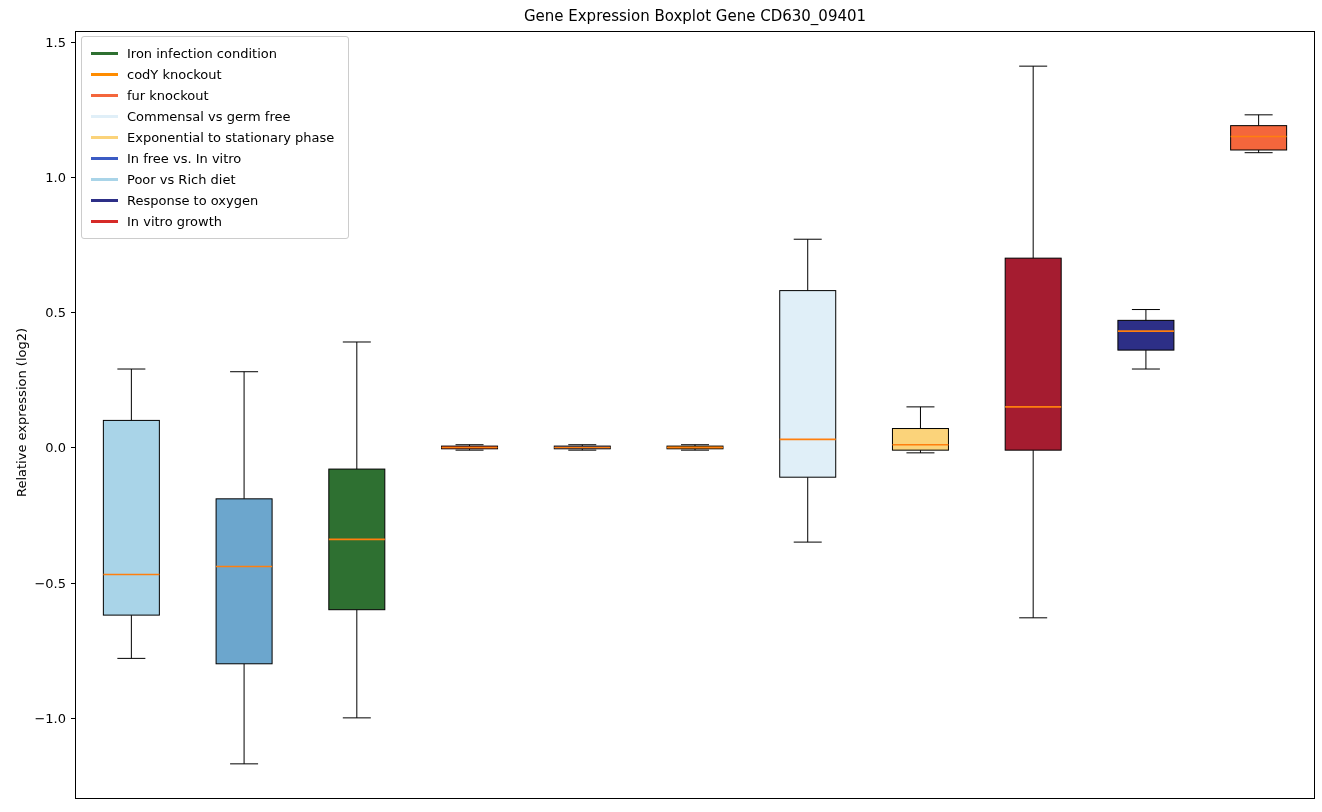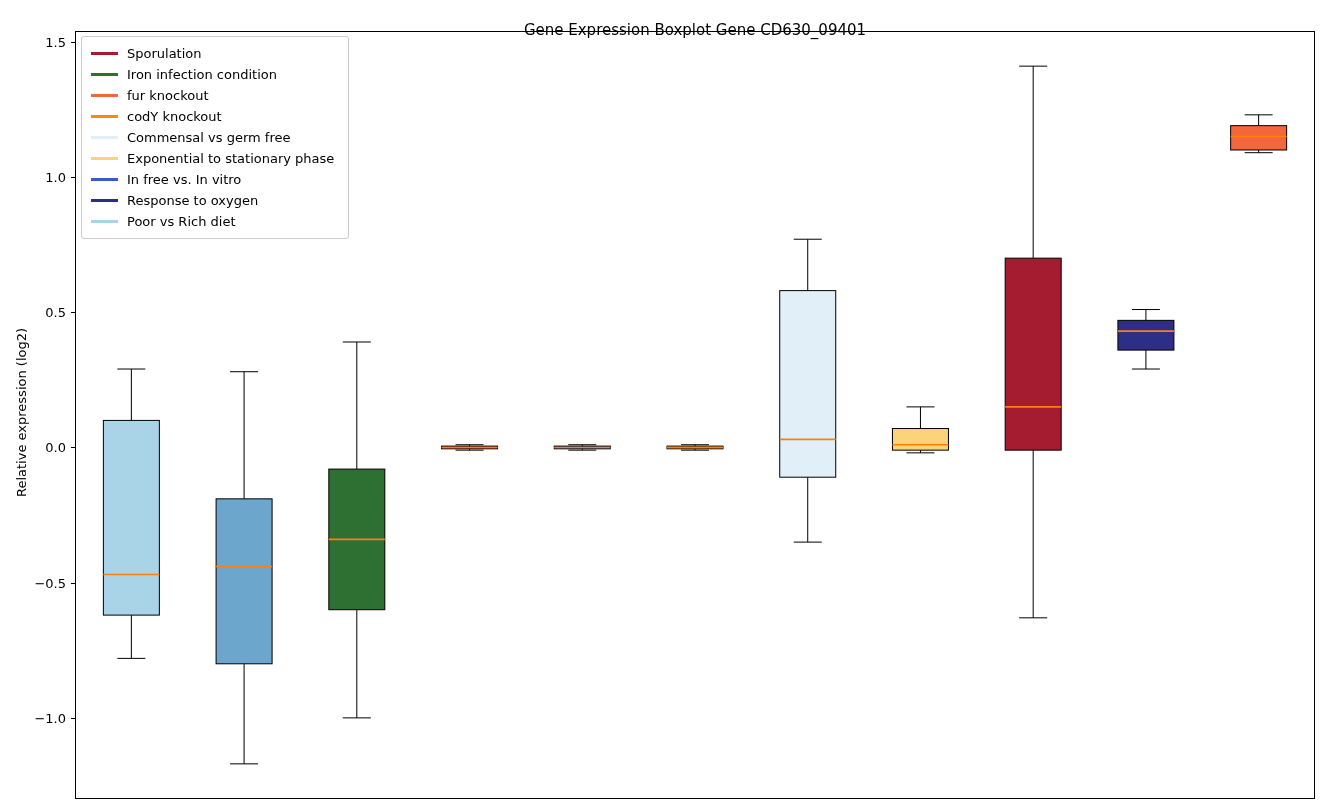--- a/index.html
+++ b/index.html
@@ -1,20 +1,20 @@
 <!DOCTYPE html>
 <html><head>
 <meta charset="utf-8">
 <style>
   html,body{margin:0;padding:0;background:#ffffff;}
   #figure{
     position:relative;width:1322px;height:812px;background:#ffffff;
     font-family:"DejaVu Sans","Liberation Sans",sans-serif;color:#000;overflow:hidden;
   }
-  .title{position:absolute;left:75px;top:21px;width:1240px;text-align:center;font-size:15px;}
+  .title{position:absolute;left:75px;top:7px;width:1240px;text-align:center;font-size:15px;}
   .ylabel{position:absolute;left:14px;top:497px;transform:rotate(-90deg);transform-origin:0 0;font-size:13px;white-space:nowrap;}
   svg{position:absolute;left:0;top:0;}
   .legend{
     position:absolute;left:81px;top:36px;background:rgba(255,255,255,0.85);
     border:1px solid #cccccc;border-radius:3px;padding:6px 14px 6px 9px;
   }
   .legend-item{display:flex;align-items:center;height:21px;}
   .legend-swatch{display:inline-block;width:27px;height:3px;margin-right:9px;flex:0 0 auto;}
   .legend-label{font-size:13px;line-height:21px;white-space:nowrap;}
 </style>
@@ -100,49 +100,49 @@
       <line x1="1117.909090909091" y1="331.169014084507" x2="1173.909090909091" y2="331.169014084507" stroke="#ff7f0e" stroke-width="1.6"></line>
       <line x1="1258.6363636363637" y1="125.64788732394356" x2="1258.6363636363637" y2="114.83098591549287" stroke="#000000" stroke-width="1"></line>
       <line x1="1258.6363636363637" y1="149.9859154929576" x2="1258.6363636363637" y2="152.69014084507035" stroke="#000000" stroke-width="1"></line>
       <line x1="1244.6363636363637" y1="114.83098591549287" x2="1272.6363636363637" y2="114.83098591549287" stroke="#000000" stroke-width="1"></line>
       <line x1="1244.6363636363637" y1="152.69014084507035" x2="1272.6363636363637" y2="152.69014084507035" stroke="#000000" stroke-width="1"></line>
       <rect x="1230.6363636363637" y="125.64788732394356" width="56" height="24.338028169014024" fill="#f4663c" stroke="#000000" stroke-width="1"></rect>
       <line x1="1230.6363636363637" y1="136.46478873239425" x2="1286.6363636363637" y2="136.46478873239425" stroke="#ff7f0e" stroke-width="1.6"></line>
     </svg>
   <div class="legend" id="legend">
       <div class="legend-item">
-        <span class="legend-swatch" style="background: rgb(165, 28, 48);"></span>
-        <span class="legend-label">Sporulation</span>
-      </div>
-      <div class="legend-item">
         <span class="legend-swatch" style="background: rgb(46, 112, 49);"></span>
         <span class="legend-label">Iron infection condition</span>
       </div>
       <div class="legend-item">
+        <span class="legend-swatch" style="background: rgb(255, 140, 0);"></span>
+        <span class="legend-label">codY knockout</span>
+      </div>
+      <div class="legend-item">
         <span class="legend-swatch" style="background: rgb(244, 102, 60);"></span>
         <span class="legend-label">fur knockout</span>
-      </div>
-      <div class="legend-item">
-        <span class="legend-swatch" style="background: rgb(255, 140, 0);"></span>
-        <span class="legend-label">codY knockout</span>
       </div>
       <div class="legend-item">
         <span class="legend-swatch" style="background: rgb(224, 239, 248);"></span>
         <span class="legend-label">Commensal vs germ free</span>
       </div>
       <div class="legend-item">
         <span class="legend-swatch" style="background: rgb(251, 211, 122);"></span>
         <span class="legend-label">Exponential to stationary phase</span>
       </div>
       <div class="legend-item">
         <span class="legend-swatch" style="background: rgb(59, 91, 196);"></span>
         <span class="legend-label">In free vs. In vitro</span>
       </div>
       <div class="legend-item">
+        <span class="legend-swatch" style="background: rgb(169, 212, 232);"></span>
+        <span class="legend-label">Poor vs Rich diet</span>
+      </div>
+      <div class="legend-item">
         <span class="legend-swatch" style="background: rgb(45, 47, 135);"></span>
         <span class="legend-label">Response to oxygen</span>
       </div>
       <div class="legend-item">
-        <span class="legend-swatch" style="background: rgb(169, 212, 232);"></span>
-        <span class="legend-label">Poor vs Rich diet</span>
+        <span class="legend-swatch" style="background: rgb(214, 42, 40);"></span>
+        <span class="legend-label">In vitro growth</span>
       </div>
     </div>
 </div>
 
 </body></html>

